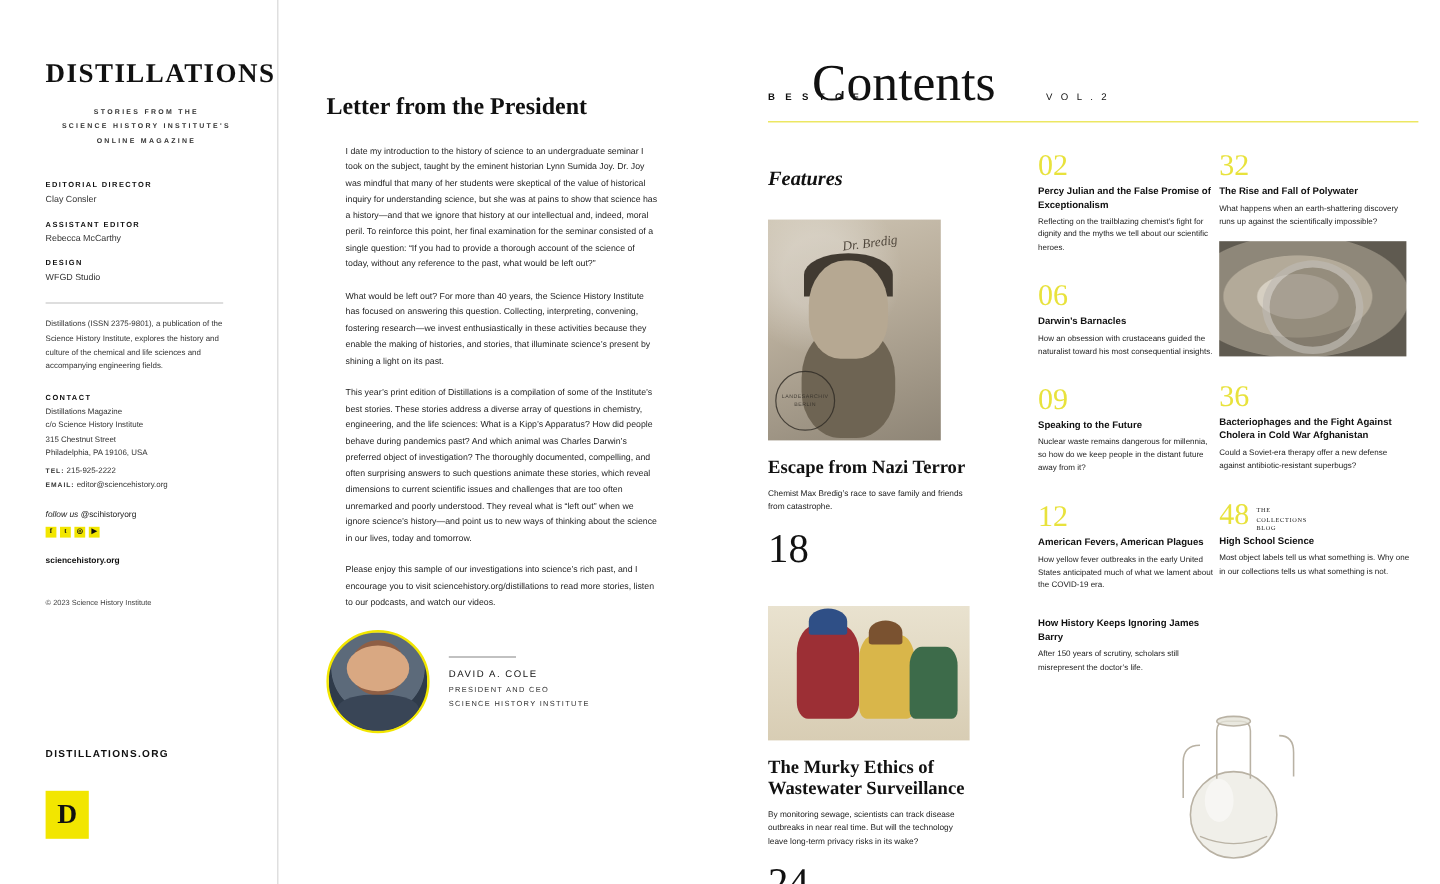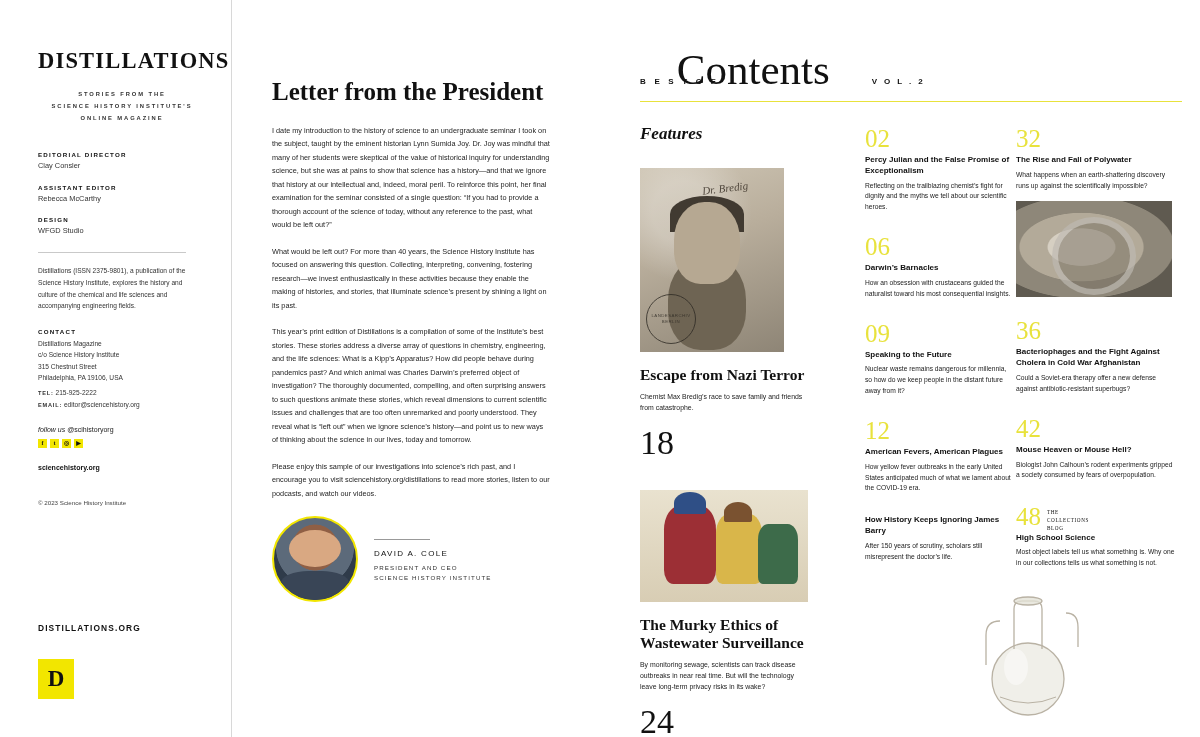--- a/index.html
+++ b/index.html
@@ -145,30 +145,30 @@
 
   
   .letter-col {
     position: absolute;
     left: 272px;
     top: 78px;
     width: 278px;
   }
   .letter-title {
     font-family: "Liberation Serif", serif;
-    font-size: 25px;
+    font-size: 20px;
     font-weight: 700;
     color: #111;
     margin: 0 0 18px 0;
   }
   .letter-p {
     font-size: 7.3px;
     line-height: 1.85;
     color: #1e1e1e;
-    margin: 0 0 13px 0;
+    margin: 0 0 13px 16px;
     text-align: left;
   }
 
   .signature-wrap {
     margin-top: 16px;
     display: flex;
     align-items: center;
     gap: 16px;
   }
   .portrait {
@@ -236,21 +236,21 @@
     font-family: "Liberation Serif", serif;
     font-size: 43px;
     color: #111;
     line-height: 1;
     position: relative;
     left: -42px;
   }
   .vol {
     font-size: 8px;
     letter-spacing: 2.4px;
-    font-weight: 700;
+    font-weight: 400;
     color: #111;
     margin-top: 28px;
   }
   .yellow-rule {
     position: absolute;
     left: 640px;
     top: 101px;
     width: 542px;
     border-top: 1.6px solid #e8e23c;
   }
@@ -541,21 +541,21 @@
   </section>
 
   <div class="contents-head">
     <div class="bestof">B E S T   O F</div>
     <div class="contents-word">Contents</div>
     <div class="vol">V O L .   2</div>
   </div>
   <div class="yellow-rule"></div>
 
   <section class="feat-col">
-    <div class="features-label" style="position:static;">Features</div>
+    <div class="features-label" style="position:static;margin-top:15px;">Features</div>
 
     <div class="photo-bredig">
       <div class="hair"></div>
       <div class="head"></div>
       <div class="ink">Dr. Bredig</div>
       <div class="stamp">LANDESARCHIV<br>BERLIN</div>
     </div>
     <h2 class="feat-title">Escape from Nazi Terror</h2>
     <div class="feat-desc">Chemist Max Bredig’s race to save family and friends from catastrophe.</div>
     <div class="feat-num">18</div>
@@ -601,25 +601,20 @@
     <div class="entry">
       <div class="entry-num">32</div>
       <div class="entry-title">The Rise and Fall of Polywater</div>
       <div class="entry-desc">What happens when an earth-shattering discovery runs up against the scientifically impossible?</div>
       <div class="photo-petri"></div>
     </div>
     <div class="entry">
       <div class="entry-num">36</div>
       <div class="entry-title">Bacteriophages and the Fight Against Cholera in Cold War Afghanistan</div>
       <div class="entry-desc">Could a Soviet-era therapy offer a new defense against antibiotic-resistant superbugs?</div>
-    </div>
-    <div class="entry">
-      <div class="entry-num">42</div>
-      <div class="entry-title">Mouse Heaven or Mouse Hell?</div>
-      <div class="entry-desc">Biologist John Calhoun’s rodent experiments gripped a society consumed by fears of overpopulation.</div>
     </div>
     <div class="entry">
       <div class="entry-num-wrap">
         <div class="entry-num">48</div>
         <div class="blog-tag">THE<br>COLLECTIONS<br>BLOG</div>
       </div>
       <div class="entry-title">High School Science</div>
       <div class="entry-desc">Most object labels tell us what something is. Why one in our collections tells us what something is not.</div>
     </div>
   </section>

